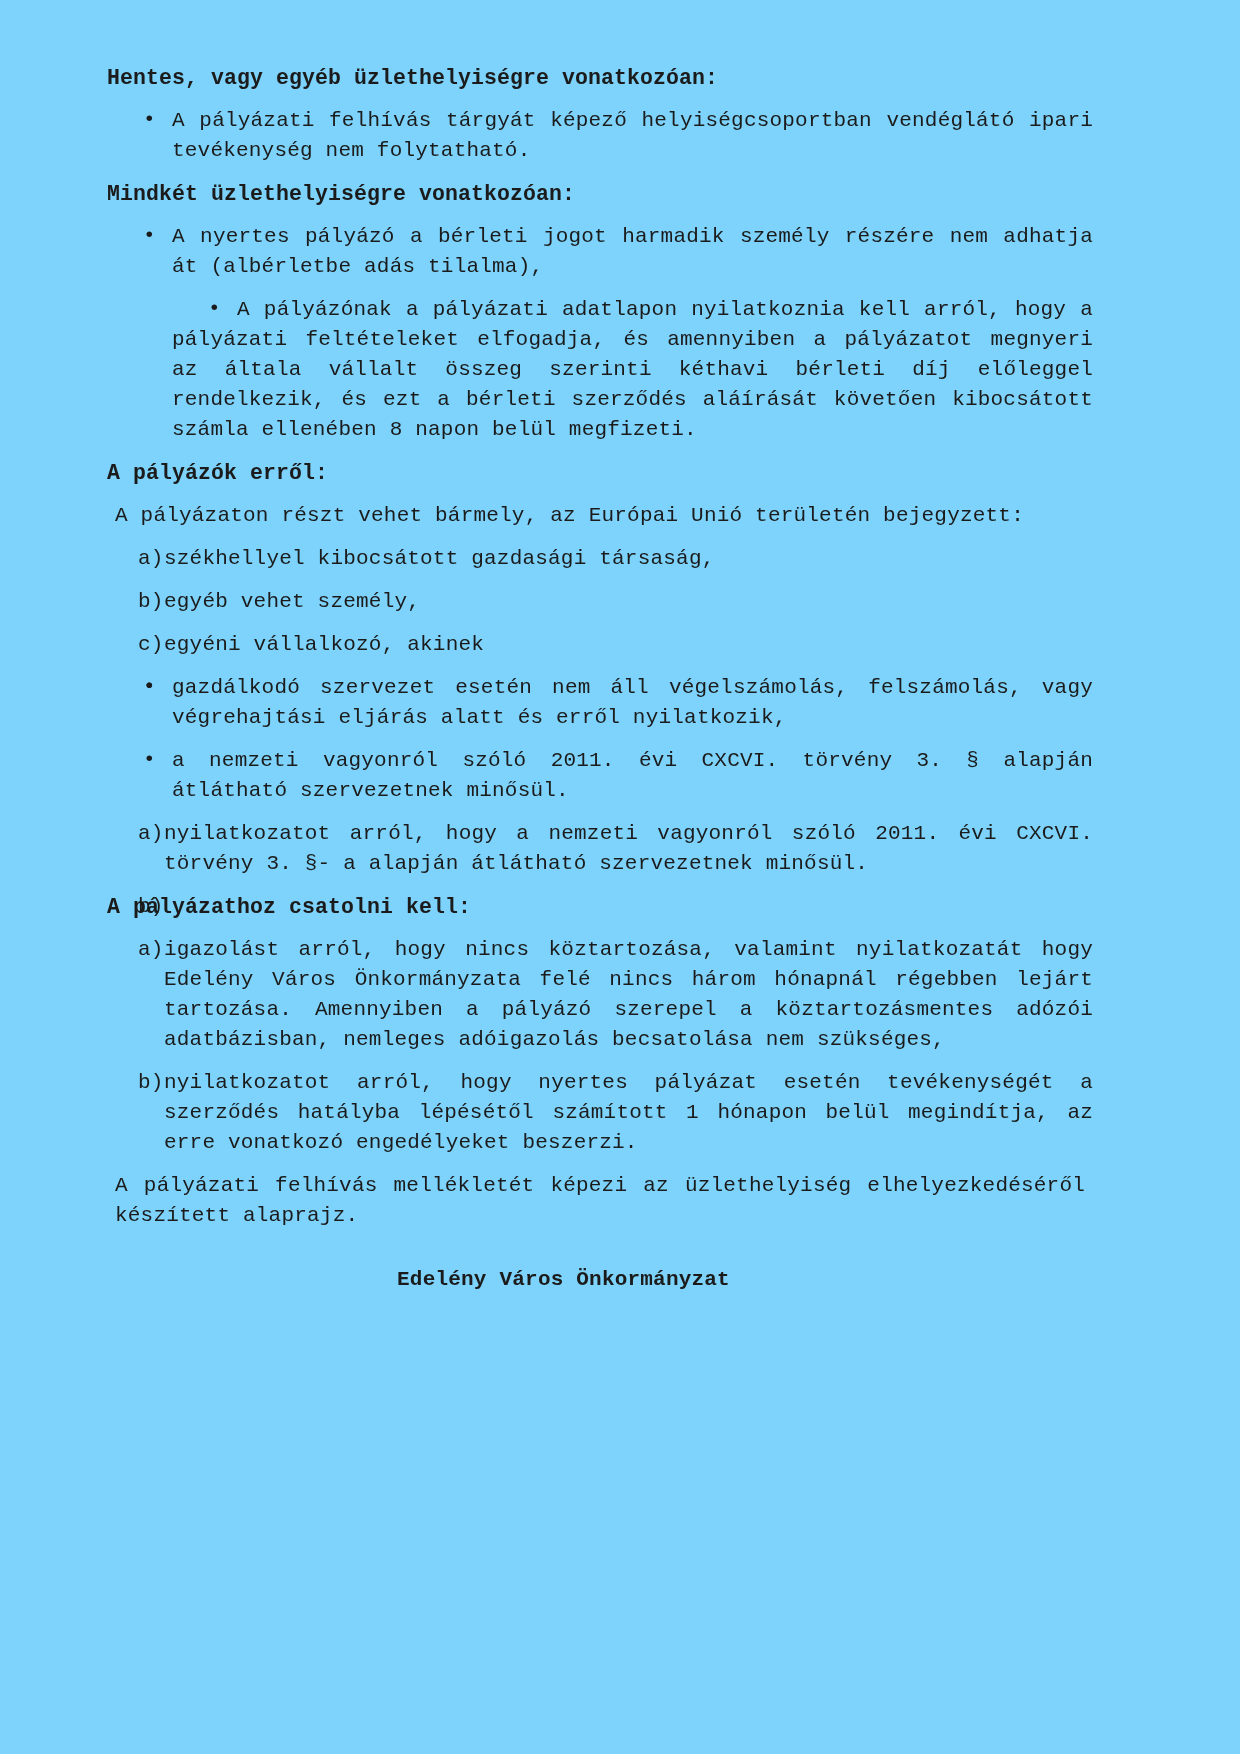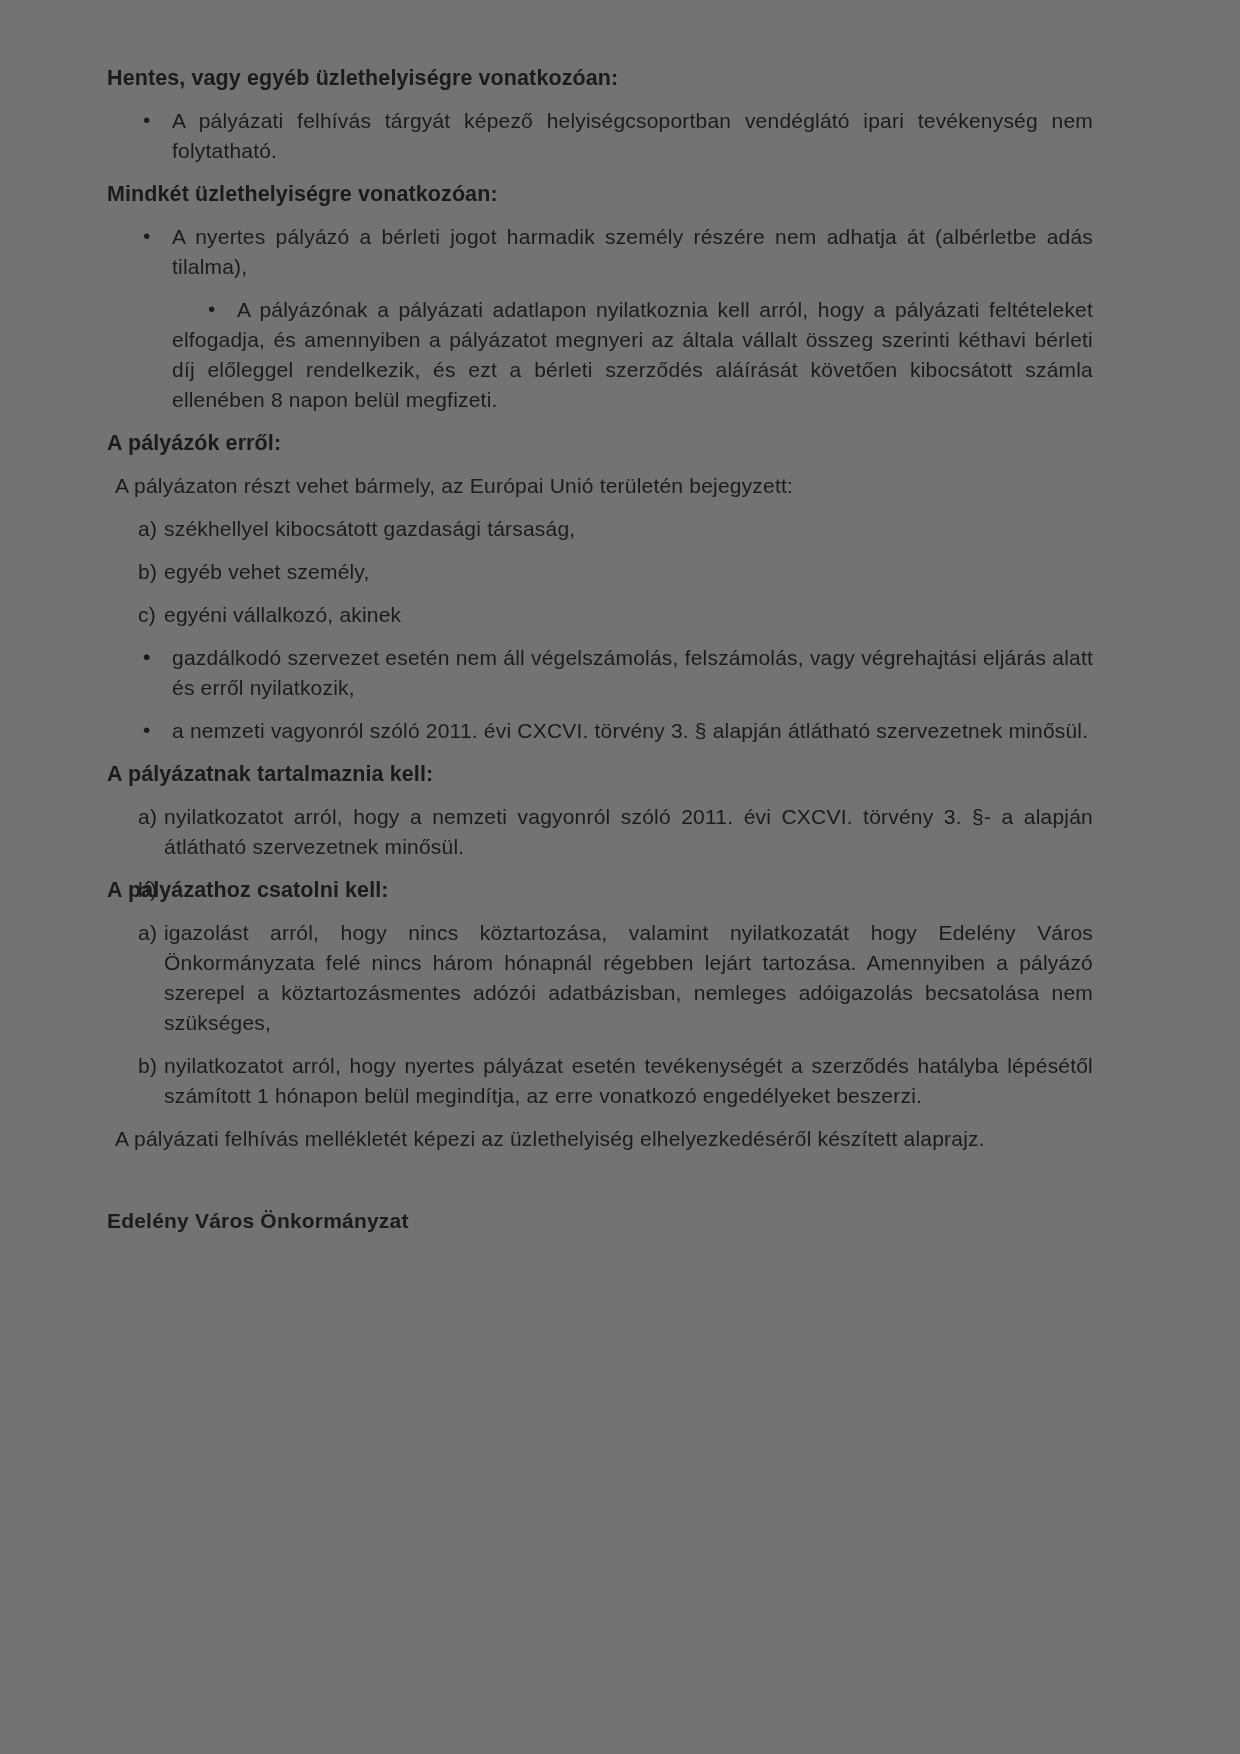--- a/index.html
+++ b/index.html
@@ -1,23 +1,23 @@
 <!DOCTYPE html>
 <html lang="hu"><head>
 <meta charset="utf-8">
 <title>Document</title>
 <style>
   html, body { margin: 0; padding: 0; background: #ffffff; }
   .page {
     position: relative;
     width: 1240px;
     height: 1754px;
-    background: #737373;
+    background: #7dd3fc;
     overflow: hidden;
-    font-family: Liberation Sans, sans-serif;
+    font-family: Liberation Mono, monospace;
     color: #1b1b1b;
   }
   .content {
     position: absolute;
     left: 107px;
     top: 63px;
     width: 986px;
     font-size: 21px;
     line-height: 30px;
     letter-spacing: 0.2px;
@@ -48,23 +48,23 @@
     margin: 13px 0;
   }
   .lettered .marker {
     position: absolute;
     left: 31px;
   }
   .para { margin: 13px 8px; }
   .para.justify { text-align: justify; }
   .signature {
     font-weight: 700;
-    text-align: left;
+    text-align: center;
     padding-right: 73px;
-    margin-top: 52px;
+    margin-top: 34px;
   }
 </style>
 </head>
 <body>
 
 <div class="page">
   <div class="content">
 
     <div class="heading first">Hentes, vagy egyéb üzlethelyiségre vonatkozóan:</div>
 
@@ -107,21 +107,20 @@
     </div>
     <div class="bullet-item">
       <span class="dot">•</span>
       <span>gazdálkodó szervezet esetén nem áll végelszámolás, felszámolás, vagy végrehajtási eljárás alatt és erről nyilatkozik,</span>
     </div>
     <div class="bullet-item">
       <span class="dot">•</span>
       <span>a nemzeti vagyonról szóló 2011. évi CXCVI. törvény 3. § alapján átlátható szervezetnek minősül.</span>
     </div>
 
-    <div class="heading">A pályázatnak tartalmaznia kell:</div>
 
     <div class="lettered">
       <span class="marker">a)</span>
       <span>nyilatkozatot arról, hogy a nemzeti vagyonról szóló 2011. évi CXCVI. törvény 3. §- a alapján átlátható szervezetnek minősül.</span>
     </div>
     <div class="lettered">
       <span class="marker">b)</span>
     </div>
 
     <div class="heading">A pályázathoz csatolni kell:</div>

